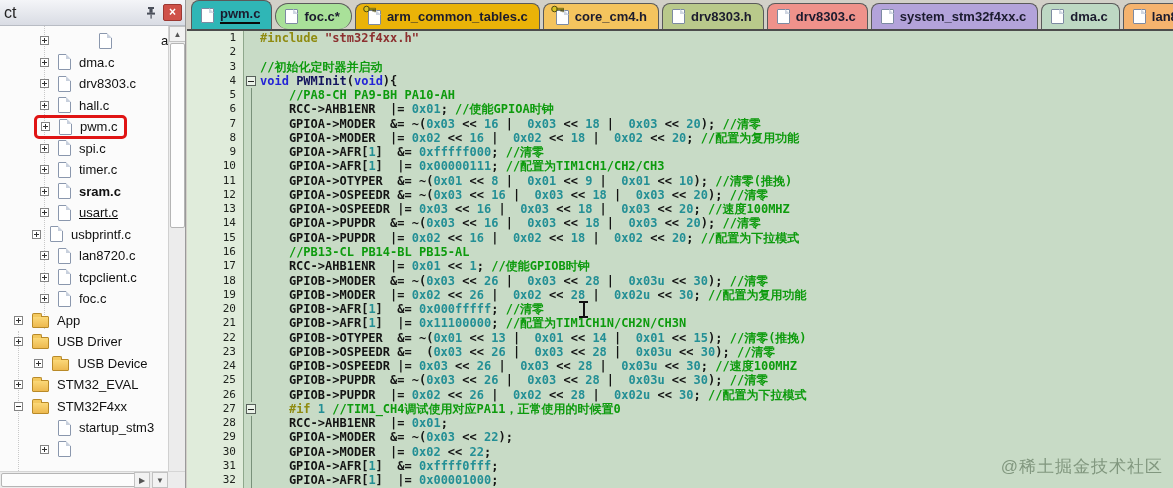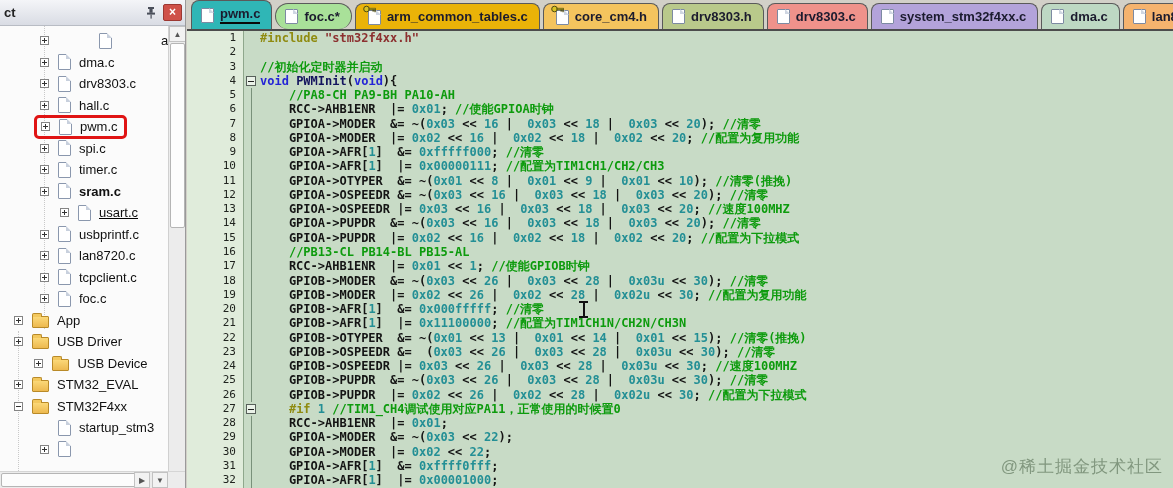--- a/index.html
+++ b/index.html
@@ -6,21 +6,21 @@
   body { font-family:"Liberation Sans", sans-serif; background:#888; }
   .app { position:relative; width:1173px; height:488px; overflow:hidden; background:#d2d0c8; }
 
   
   .sidebar { position:absolute; left:0; top:0; width:186px; height:488px;
              background:#fbfbfb; border-right:1px solid #9a9a9a;
              display:flex; flex-direction:column; }
   .panel-header { height:26px; flex:0 0 26px; display:flex; align-items:center;
                   background:linear-gradient(#f4f5f8,#d9dce4); border-bottom:1px solid #b8bcc4;
                   padding:0 3px 0 4px; }
-  .panel-title { font-size:13px; color:#222; flex:1 1 auto;font-weight:bold; }
+  .panel-title { font-size:16px; color:#222; flex:1 1 auto; }
   .pin-btn { width:18px; height:18px; display:flex; align-items:center; justify-content:center; }
   .close-btn { width:19px; height:17px; margin-left:3px; background:#cf5149; border:1px solid #9c3832;
                border-radius:2px; color:#fff; font-size:12px; font-weight:bold; line-height:15px;
                text-align:center; }
   .side-body { flex:1 1 auto; display:flex; overflow:hidden; position:relative; }
   .tree { flex:1 1 auto; position:relative; padding-top:4px; overflow:hidden; background:#fbfbfb; }
   .guide { position:absolute; width:0; border-left:1px dotted #c9c9c9; }
   .trow { height:21.5px; display:flex; align-items:center; position:relative; }
   .expander { width:9px; height:9px; flex:0 0 9px; border:1px solid #848484; background:#fff;
               position:relative; margin-right:9px; }
@@ -162,28 +162,28 @@
               <span class="tlabel">timer.c</span>
             </span>
           </div>
           <div class="trow" style="padding-left: 40px; font-weight: bold;">
             <span style="display: flex; align-items: center;">
               <span class="expander plus"></span>
               <span class="doc-ico"></span>
               <span class="tlabel">sram.c</span>
             </span>
           </div>
-          <div class="trow" style="padding-left: 60px; text-decoration: underline;">
+          <div class="trow" style="padding-left: 40px; text-decoration: underline;">
             <span style="display: flex; align-items: center;">
               <span class="expander plus"></span>
               <span class="doc-ico"></span>
               <span class="tlabel">usart.c</span>
             </span>
           </div>
-          <div class="trow" style="padding-left: 40px;">
+          <div class="trow" style="padding-left: 32px;">
             <span style="display: flex; align-items: center;">
               <span class="expander plus"></span>
               <span class="doc-ico"></span>
               <span class="tlabel">usbprintf.c</span>
             </span>
           </div>
           <div class="trow" style="padding-left: 40px;">
             <span style="display: flex; align-items: center;">
               <span class="expander plus"></span>
               <span class="doc-ico"></span>

